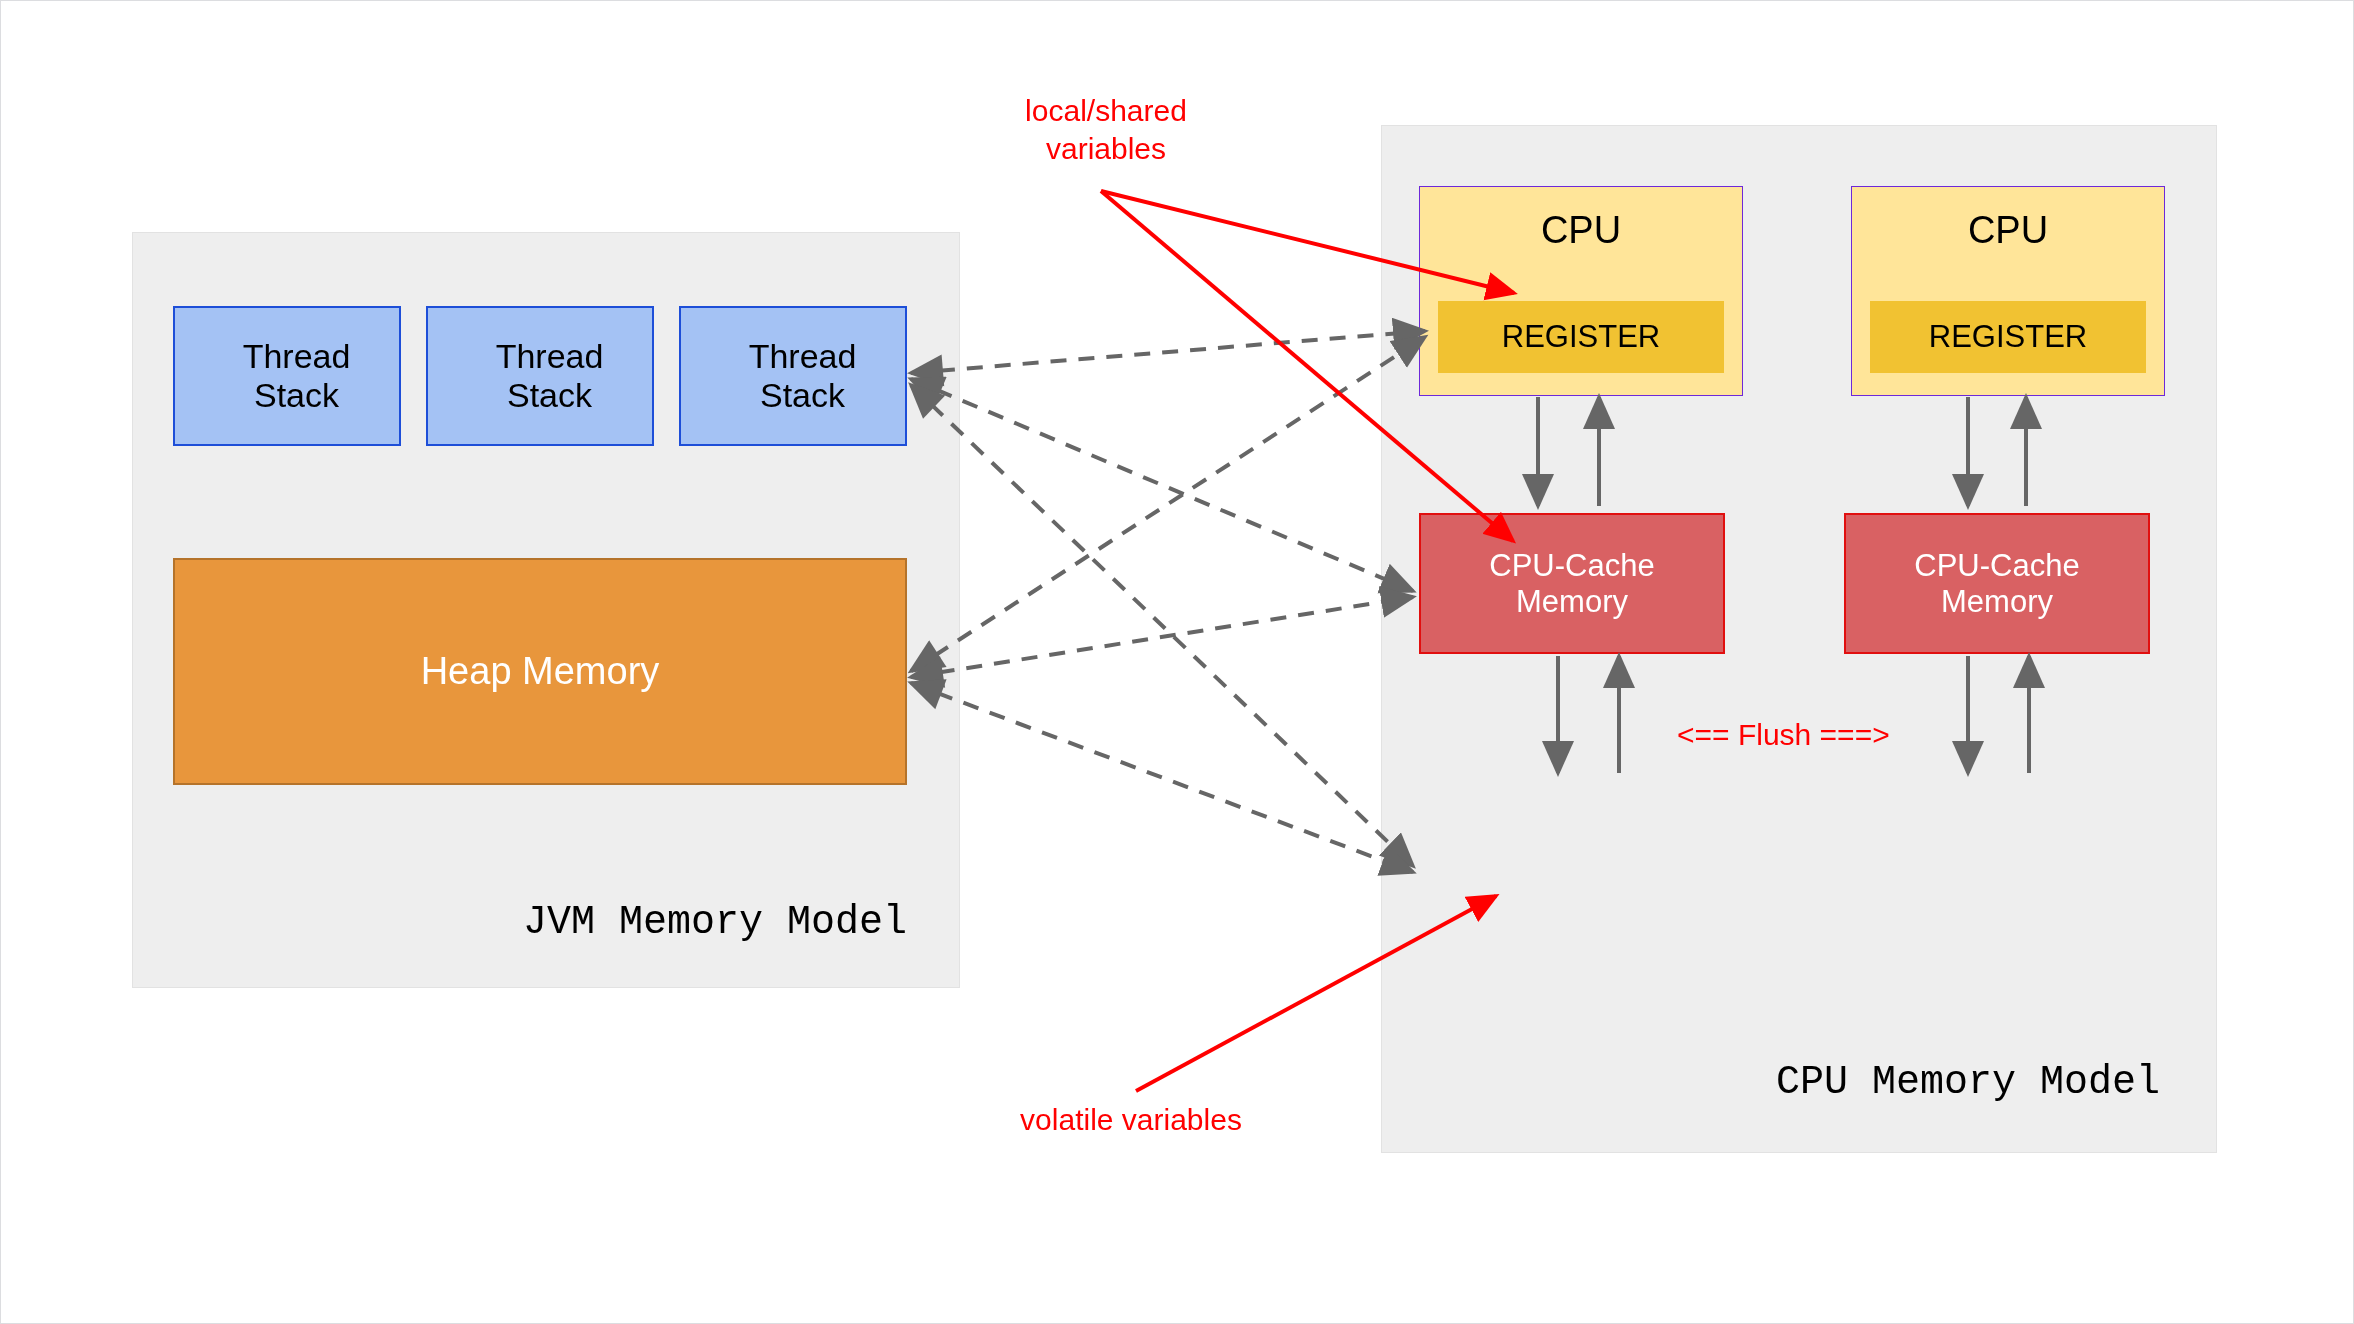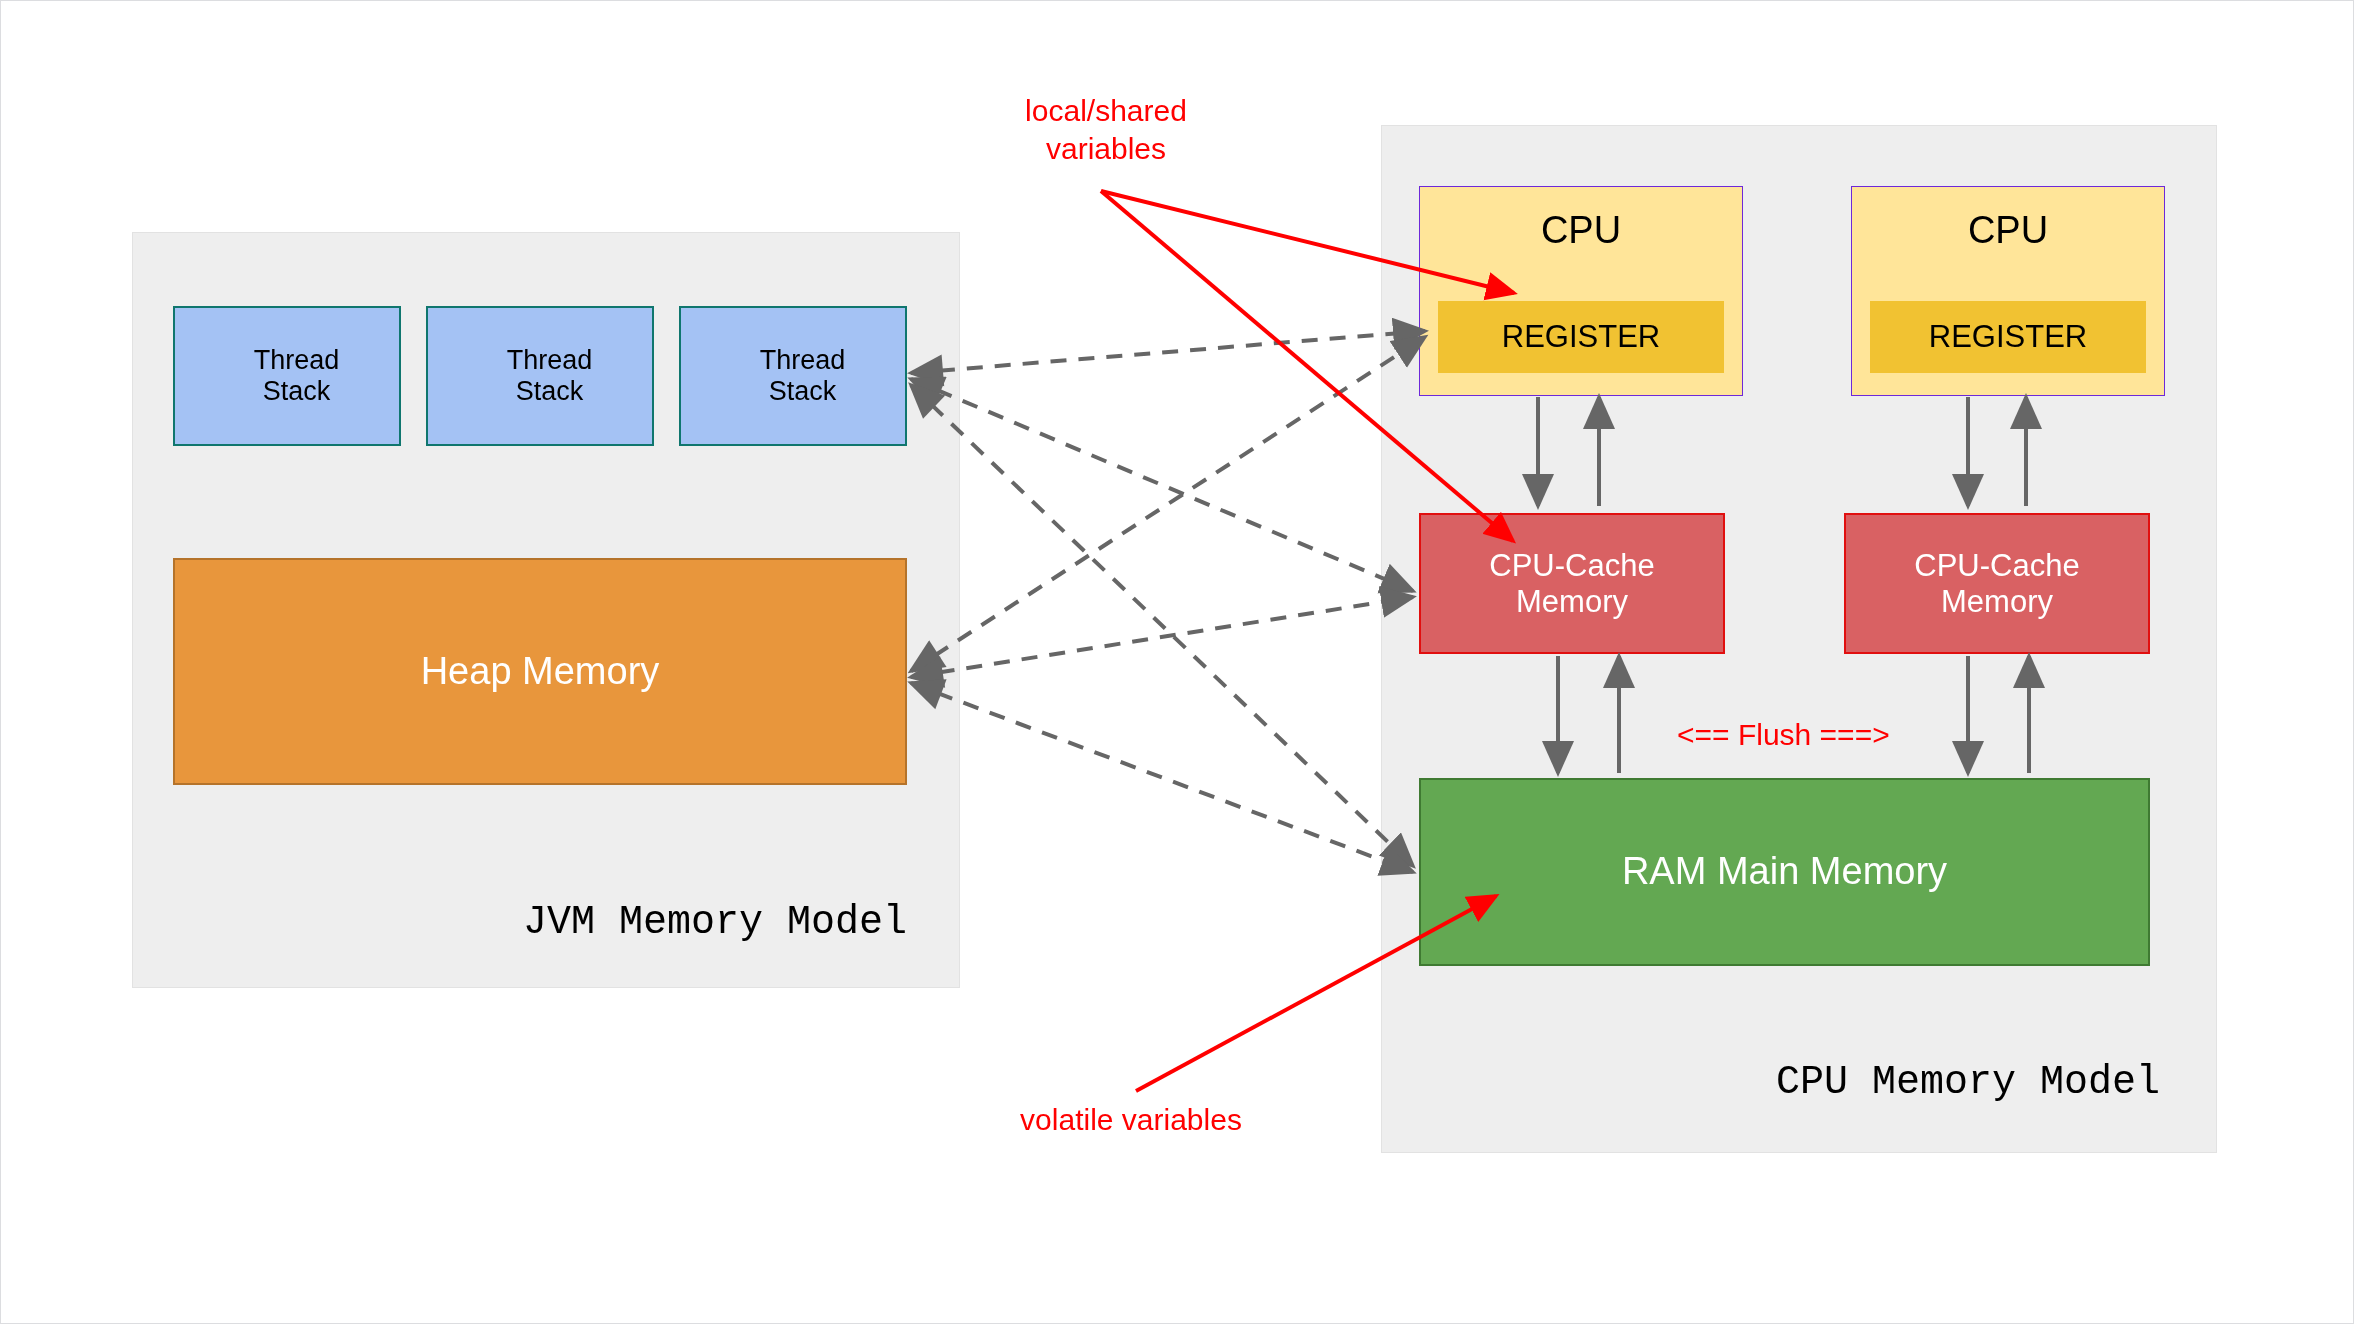--- a/index.html
+++ b/index.html
@@ -37,23 +37,23 @@
     position: absolute;
     box-sizing: border-box;
     display: flex;
     align-items: center;
     justify-content: center;
     text-align: center;
     line-height: 1.15;
   }
   .thread-stack {
     background: #a4c2f4;
-    border: 2px solid #0f766e;
-    color: #000000;
-    font-size: 27px;
+    border: 2px solid #1d4ed8;
+    color: #000000;
+    font-size: 34px;
     padding-left: 19px;
   }
   .heap {
     background: #e8963c;
     border: 2px solid #b5732a;
     color: #ffffff;
     font-size: 38px;
   }
   .cpu {
     background: #ffe599;
@@ -148,23 +148,20 @@
     <span>CPU</span>
   </div>
   <div class="box register" style="left:1869px; top:300px; width:276px; height:72px;">
     <span>REGISTER</span>
   </div>
   <div class="box cache" style="left:1843px; top:512px; width:306px; height:141px;">
     <span style="white-space:pre-line;">CPU-Cache
 Memory</span>
   </div>
 
-  <div class="box ram" style="left:1418px; top:777px; width:731px; height:188px;">
-    <span>RAM Main Memory</span>
-  </div>
 
   <div class="flush-label" style="left:1676px; top:717px;">&lt;== Flush ===&gt;</div>
 
   <div class="panel-label" style="left:1775px; top:1060px;">CPU Memory Model</div>
 
   <div class="red-label" style="left:1005px; top:91px; width:200px;">local/shared
 variables</div>
 
   <div class="red-label" style="left:1000px; top:1100px; width:260px;">volatile variables</div>
 

